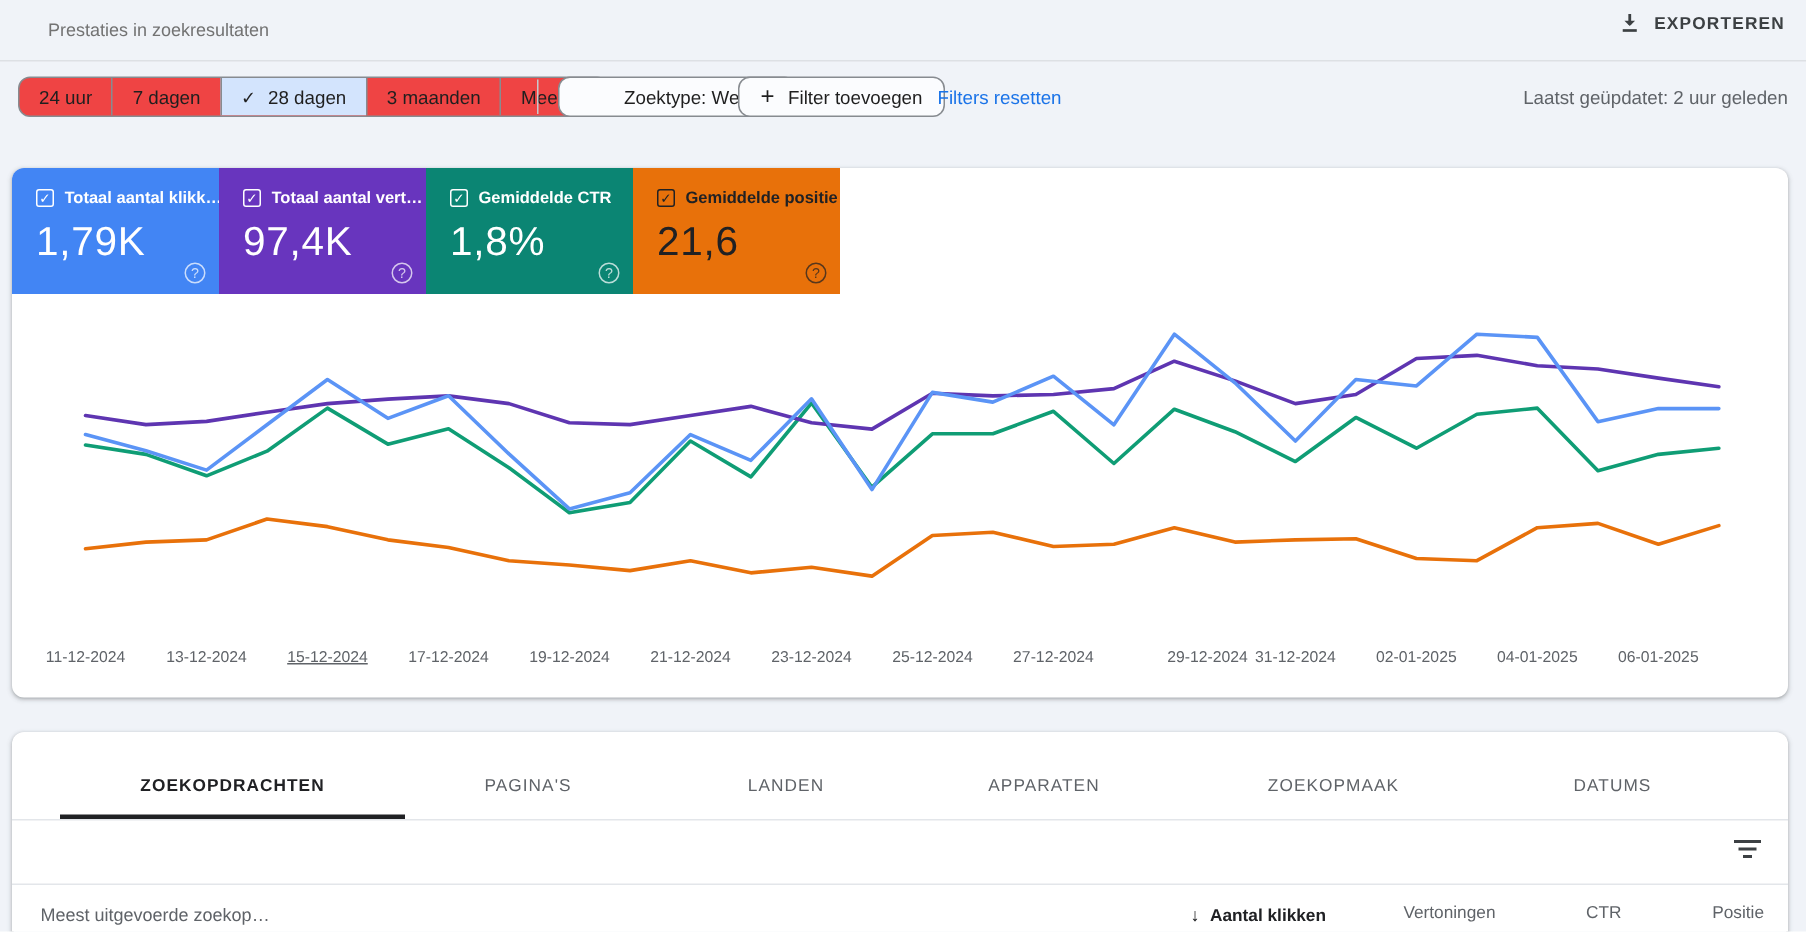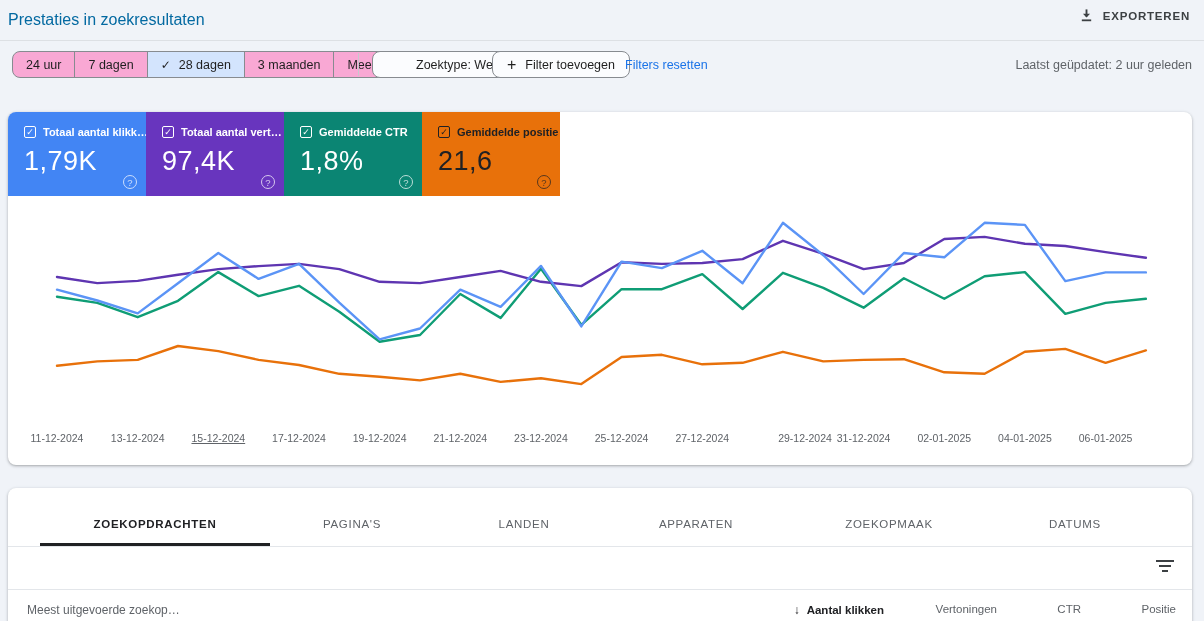--- a/index.html
+++ b/index.html
@@ -4,27 +4,27 @@
 <style>
   * { margin:0; padding:0; box-sizing:border-box; }
   html,body { width:1204px; height:621px; }
   body {
     font-family:"Liberation Sans","DejaVu Sans",sans-serif;
     background:#f0f3f8; color:#202124; overflow:hidden; position:relative;
   }
   
   .topbar { position:absolute; left:0; top:0; width:1204px; height:41px;
     border-bottom:1px solid #dde0e4; display:flex; align-items:center; }
-  .page-title { font-size:16px; color:#0369a1; margin-left:8px; }
+  .page-title { font-size:12px; color:#737373; margin-left:32px; }
   .export-btn { position:absolute; right:14px; top:8px; display:flex; align-items:center; gap:9px;
     cursor:pointer; color:#3c4043; font-size:11.5px; font-weight:bold; letter-spacing:.8px; }
   
   .filterbar { position:absolute; left:0; top:41px; width:1204px; height:47px; }
   .seg-group { position:absolute; left:12px; top:10px; height:27px; display:flex;
-    border:1px solid #878b90; border-radius:8px; overflow:hidden; background:#f9a8d4; }
+    border:1px solid #878b90; border-radius:8px; overflow:hidden; background:#ef4444; }
   .seg { display:flex; align-items:center; justify-content:center; padding:0 13px;
     font-size:12.5px; color:#1f1f1f; border-left:1px solid #878b90; cursor:pointer; white-space:nowrap; }
   .seg:first-child { border-left:none; }
   .seg.selected { background:#d3e4fd; gap:8px; }
   .seg .chk { font-size:12px; }
   .caret { display:inline-block; width:0; height:0; border-left:4px solid transparent;
     border-right:4px solid transparent; border-top:5px solid #444746; margin-left:8px; }
   .vdivider { position:absolute; left:358px; top:12px; width:1px; height:23px; background:#c6c9cd; }
   .chip { position:absolute; top:10px; height:27px; display:flex; align-items:center;
     border:1px solid #878b90; border-radius:8px; background:#fbfcfe; font-size:12.5px;

